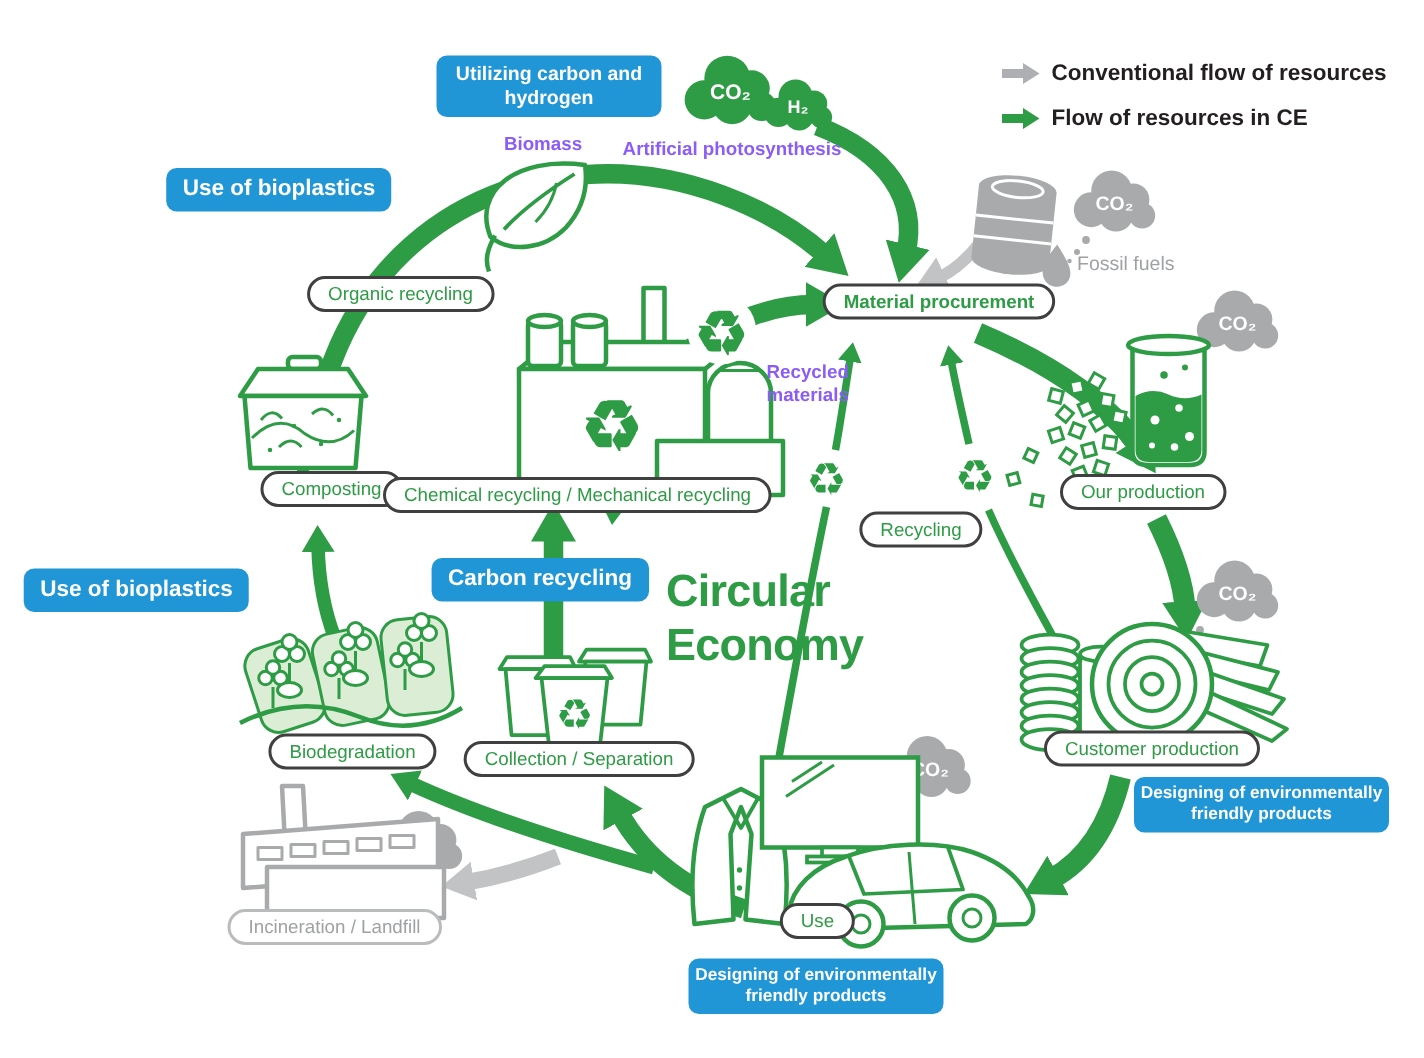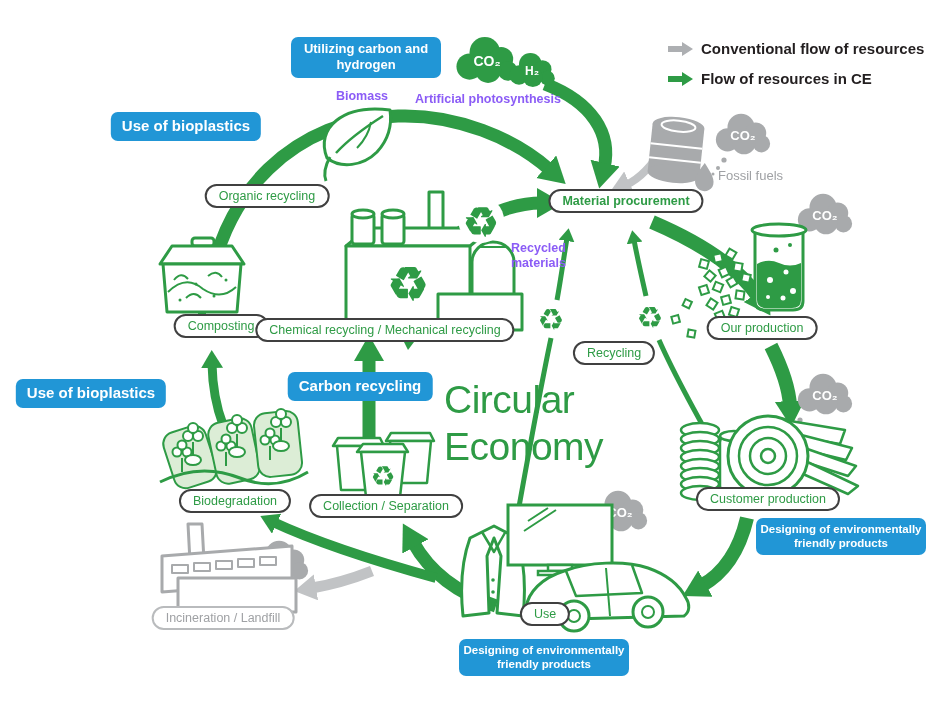--- a/index.html
+++ b/index.html
@@ -12,21 +12,21 @@
   .pill.gray{border-color:#B9BBBD;color:#9FA1A4;}
   .pill.bold{font-weight:bold;border-width:2.5px;}
   .badge{position:absolute;transform:translateX(-50%);background:#2196D6;color:#fff;
          border-radius:7px;font-weight:bold;text-align:center;padding:5px 11px;line-height:1.25;}
   .badge.big{font-size:15px;white-space:nowrap;text-align:center;}
   .badge.two{font-size:11.5px;width:170px;padding:4px 0;}
   .glabel{position:absolute;color:#8b5cf6;font-weight:bold;font-size:12.5px;white-space:nowrap;
           transform:translateX(-50%);}
   .glabel.left{transform:none;white-space:normal;}
   .graylabel{position:absolute;color:#9FA1A4;font-size:13px;white-space:nowrap;}
-  #title{position:absolute;left:444px;top:377px;color:#2E9B45;font-weight:normal;font-size:39px;
+  #title{position:absolute;left:444px;top:377px;color:#2E9B45;font-weight:bold;font-size:30px;
          line-height:1.2;letter-spacing:-0.5px;}
   #legend{position:absolute;left:668px;top:40px;display:flex;flex-direction:column;gap:13px;}
   .legrow{display:flex;align-items:center;gap:7px;}
   .legrow span{font-size:15px;color:#231F20;font-weight:bold;white-space:nowrap;}
 </style>
 </head>
 <body>
 
 <div id="stage">
 

